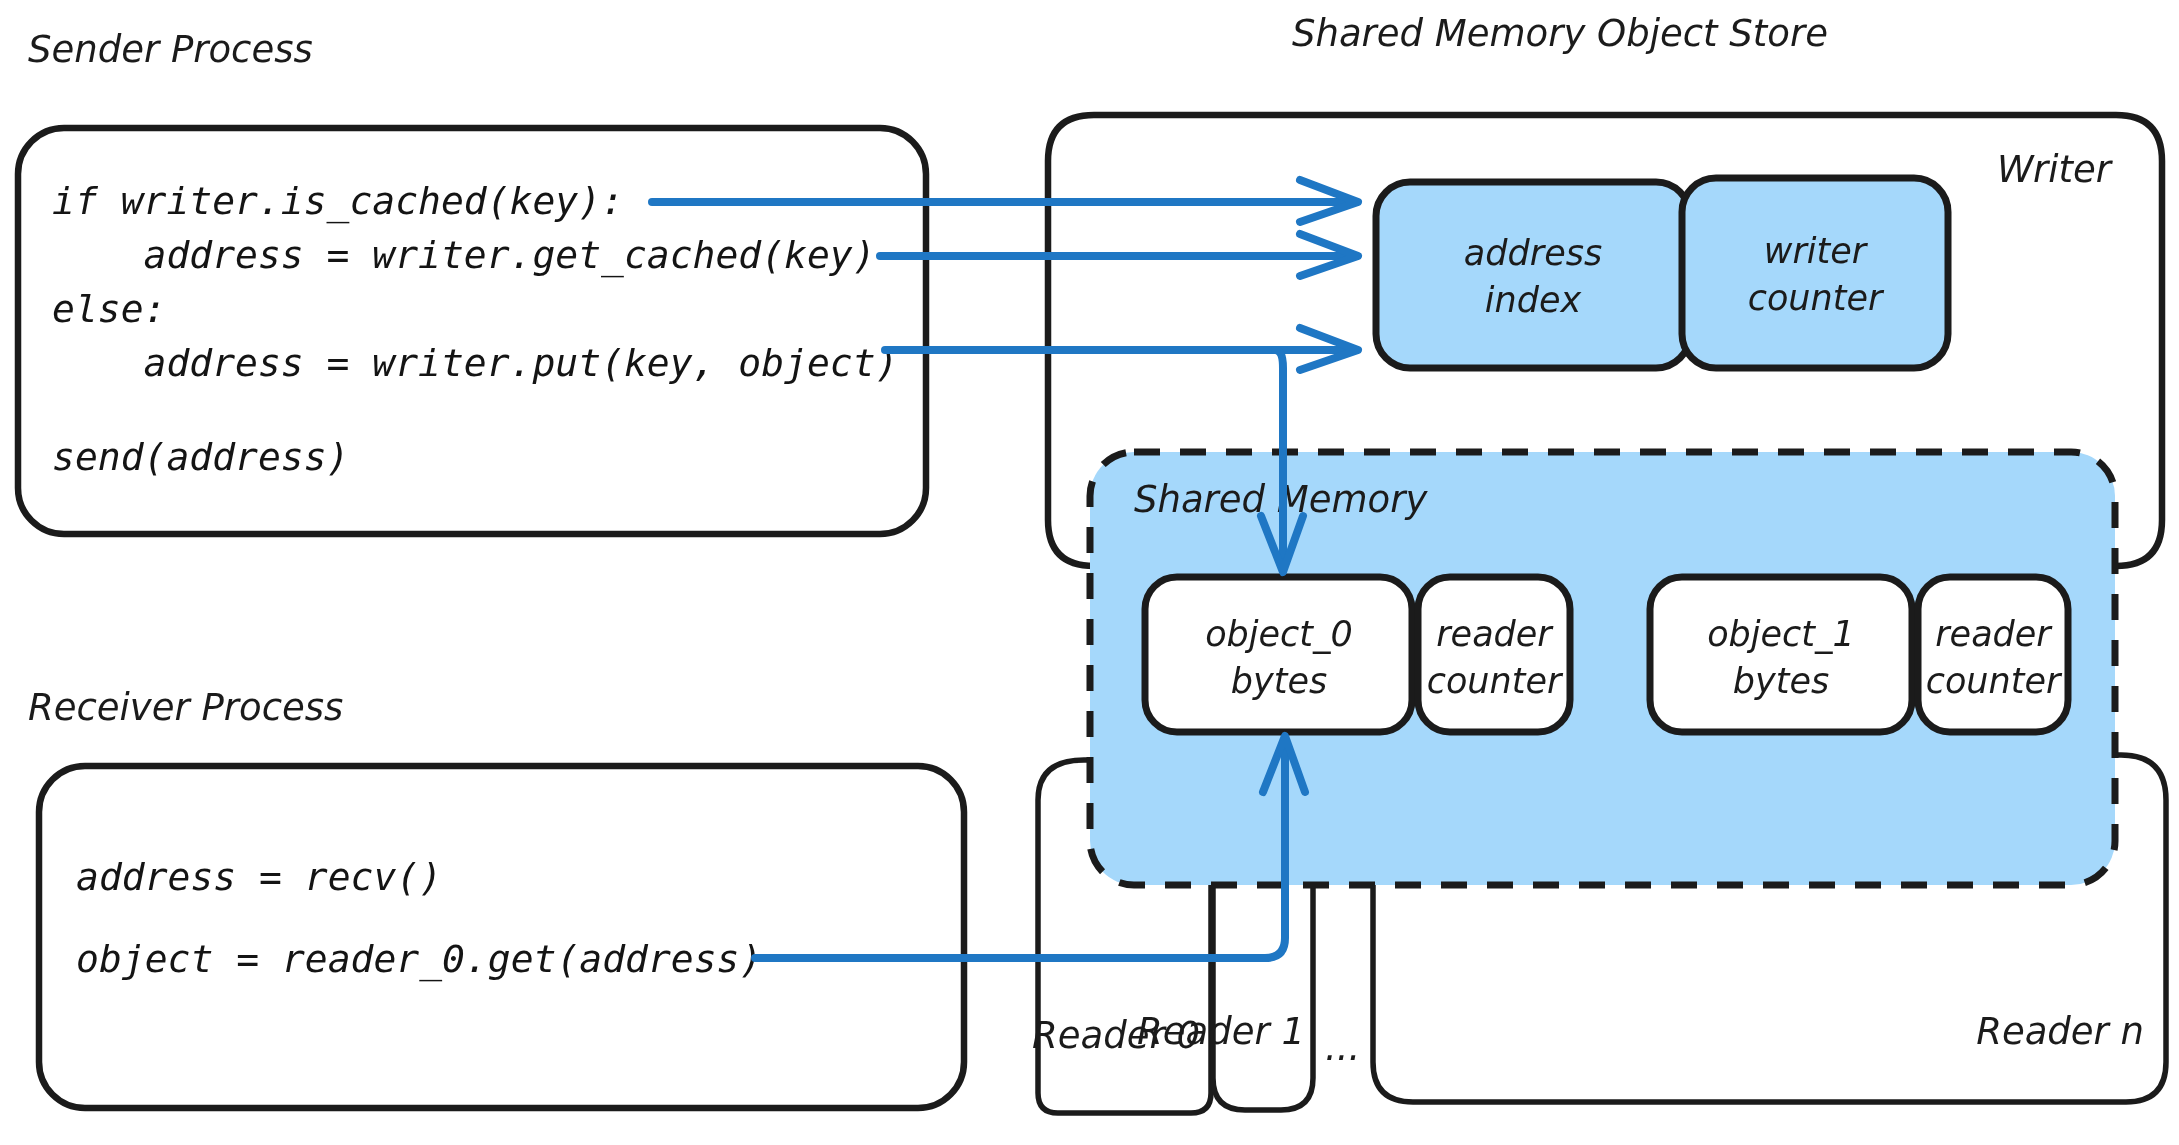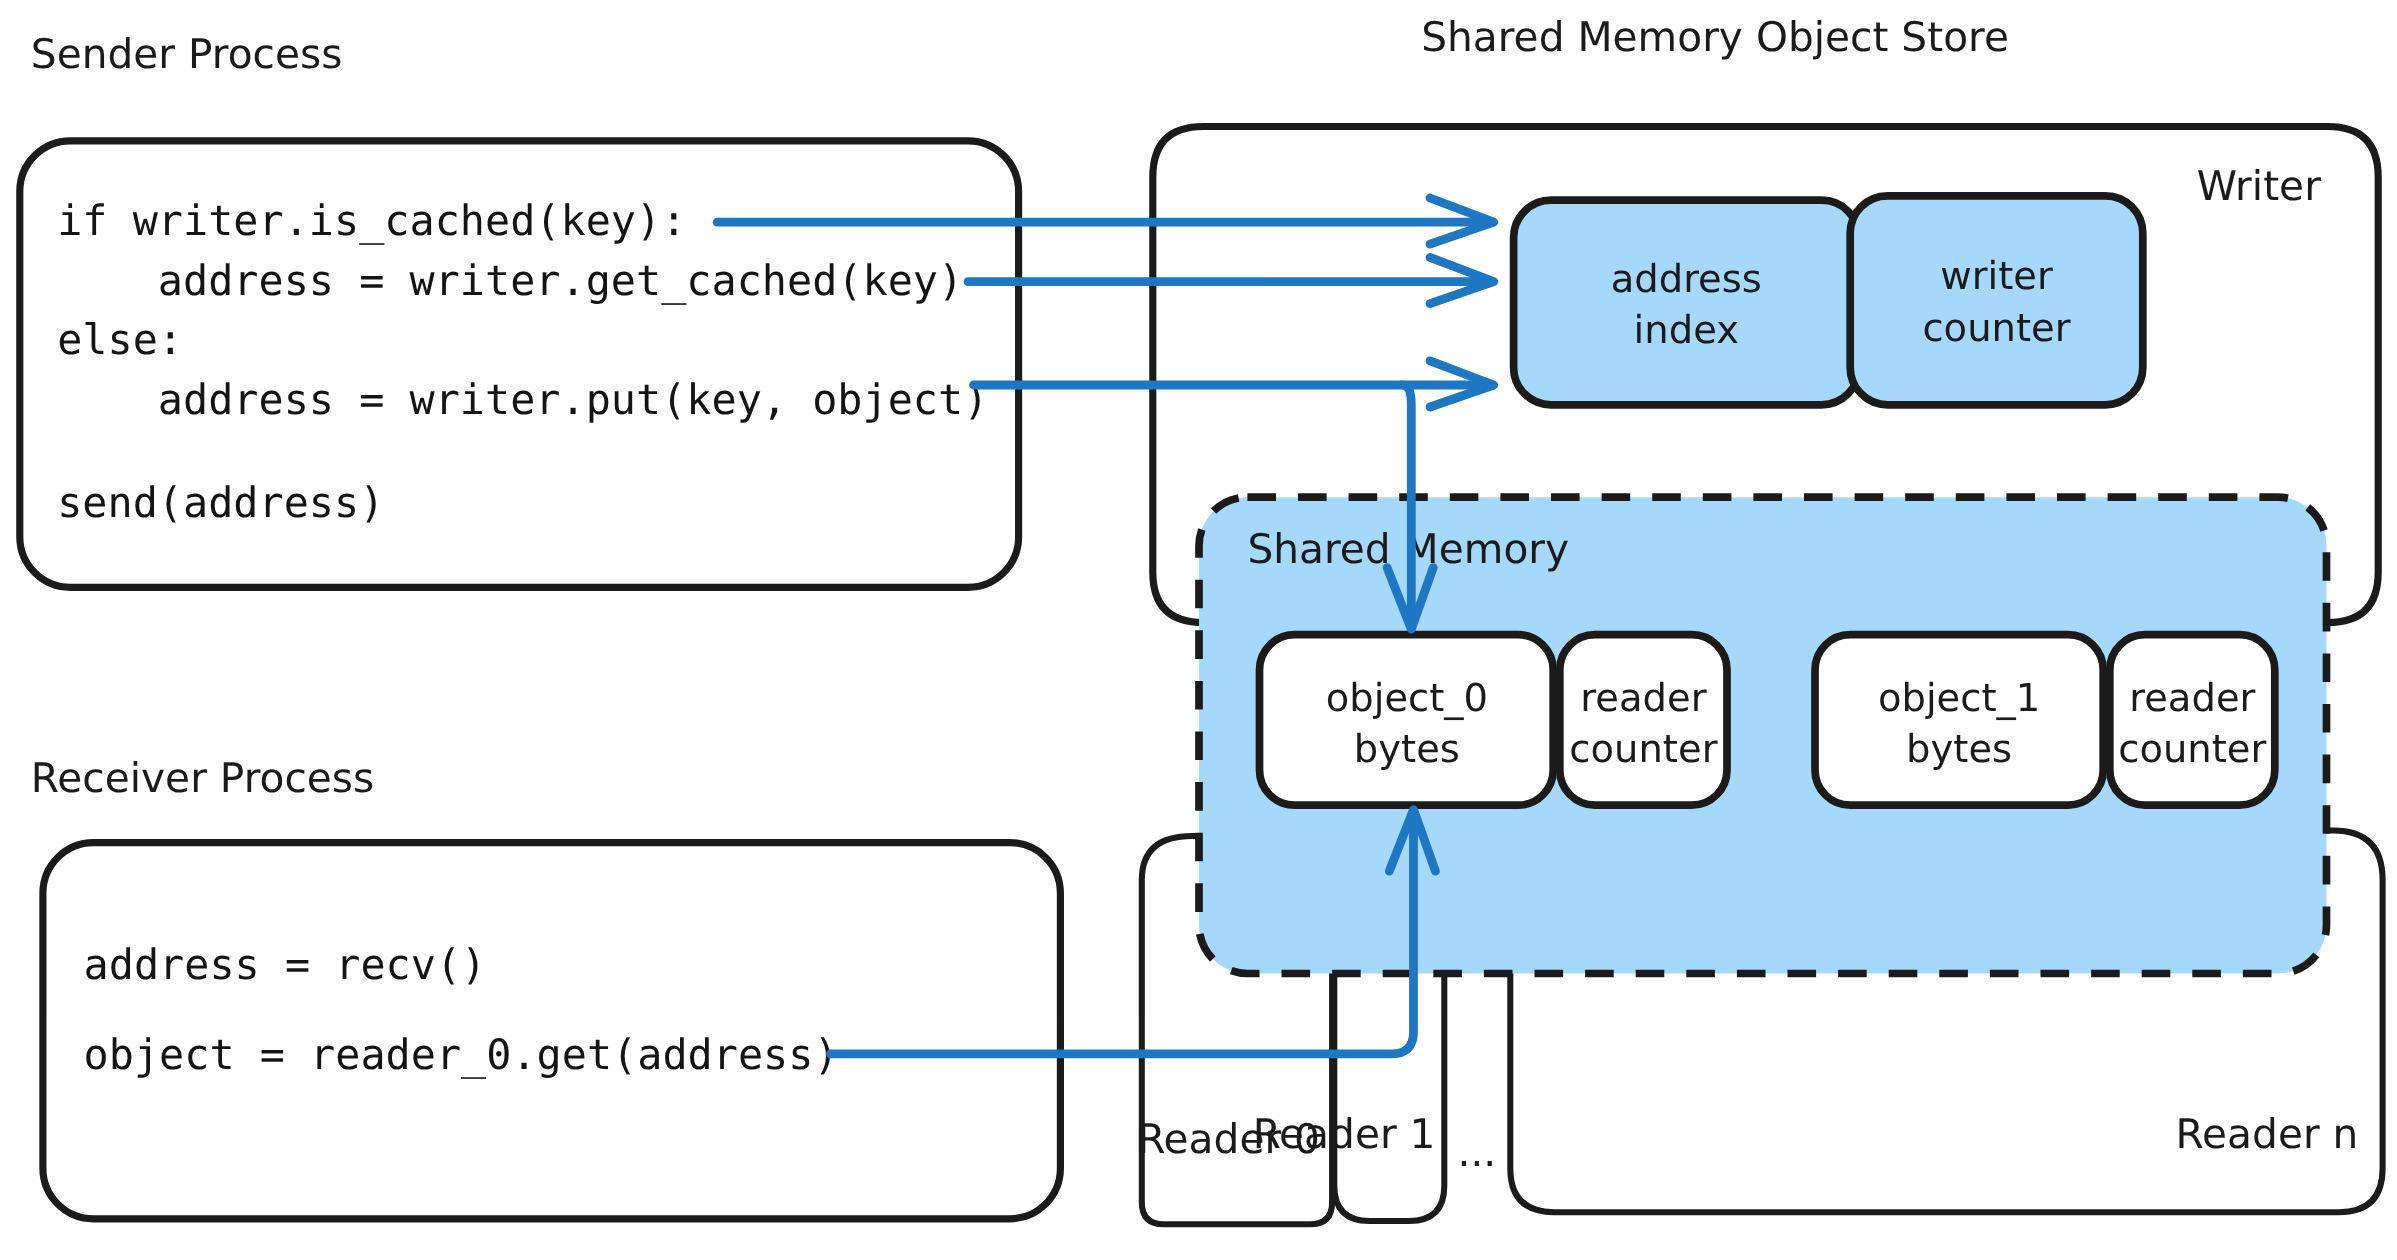--- a/index.html
+++ b/index.html
@@ -11,20 +11,21 @@
   body {
     width: 2179px;
     height: 1145px;
     overflow: hidden;
     font-family: "DejaVu Sans", sans-serif;
   }
   #diagram-root {
     position: relative;
     width: 2179px;
     height: 1145px;
+    font-style: italic;
   }
   svg.canvas {
     position: absolute;
     top: 0;
     left: 0;
     width: 2179px;
     height: 1145px;
   }
   .hand-text {
     font-family: "DejaVu Sans", sans-serif;

